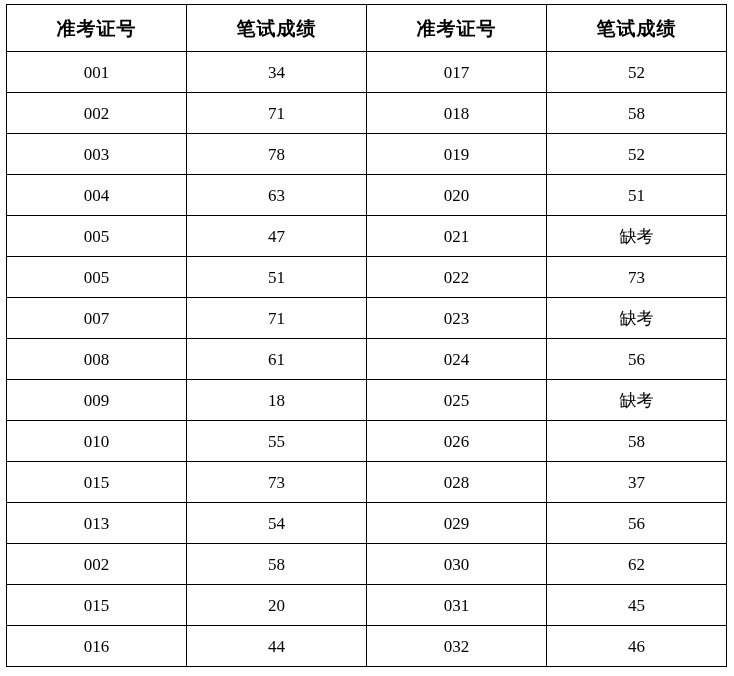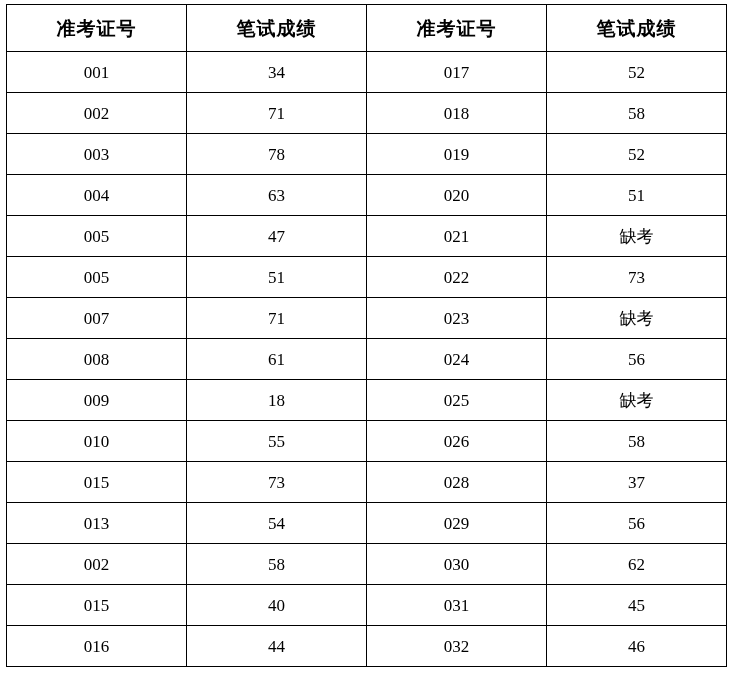--- a/index.html
+++ b/index.html
@@ -141,21 +141,21 @@
         <td>56</td>
       </tr>
       <tr>
         <td>002</td>
         <td>58</td>
         <td>030</td>
         <td>62</td>
       </tr>
       <tr>
         <td>015</td>
-        <td>40</td>
+        <td>20</td>
         <td>031</td>
         <td>45</td>
       </tr>
       <tr>
         <td>016</td>
         <td>44</td>
         <td>032</td>
         <td>46</td>
       </tr>
     </tbody>

